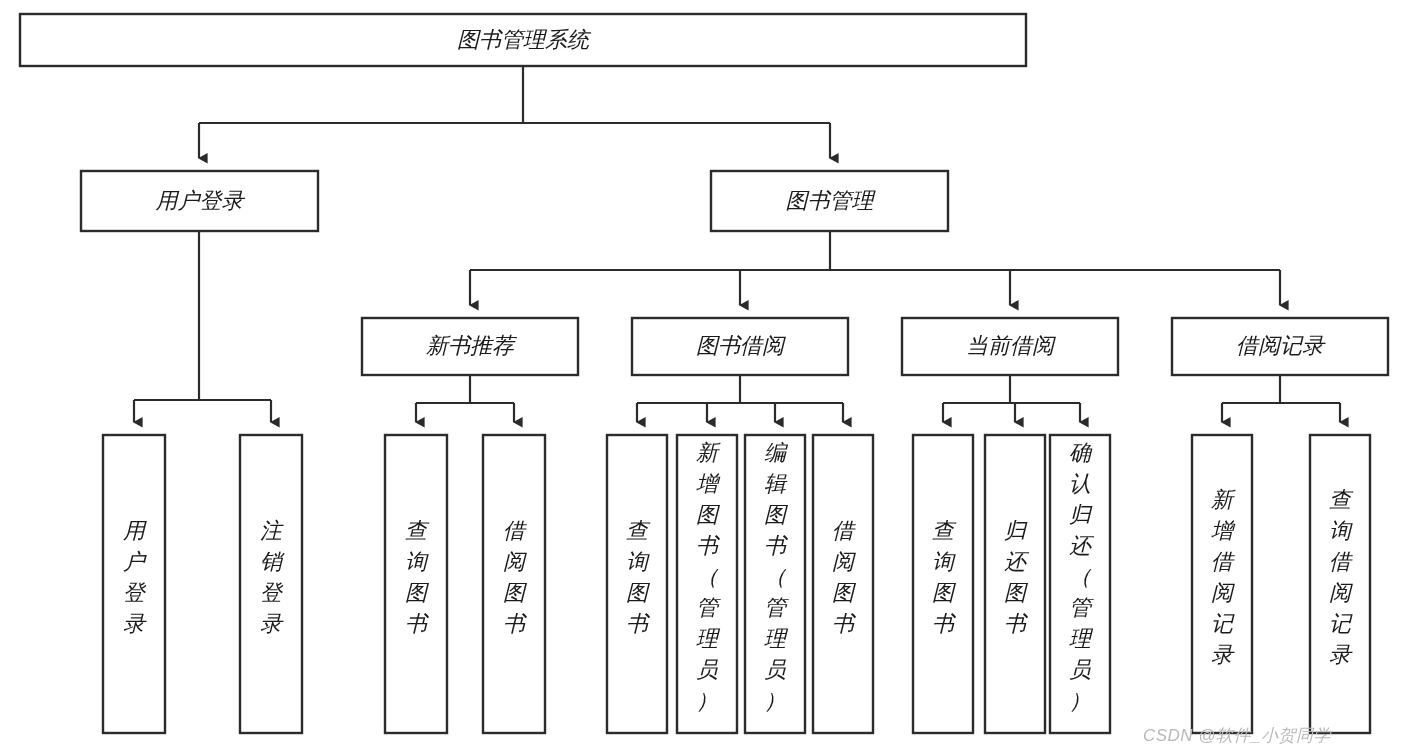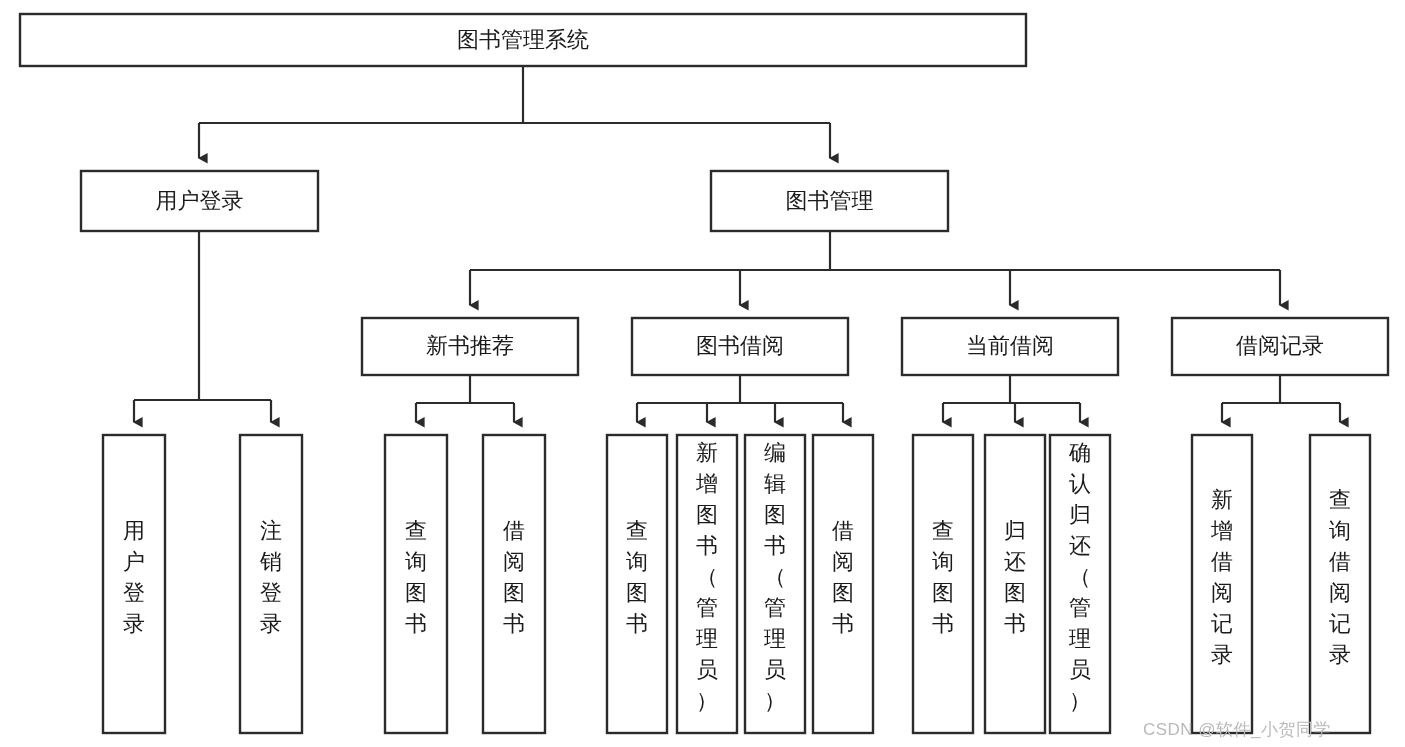--- a/index.html
+++ b/index.html
@@ -11,20 +11,21 @@
     width: 1405px;
     height: 747px;
     font-family: "Liberation Sans", "DejaVu Sans", sans-serif;
     overflow: hidden;
     position: relative;
   }
   #diagram-root {
     position: relative;
     width: 1345px;
     height: 747px;
+    font-style: italic;
   }
   svg.diagram {
     position: absolute;
     top: 0;
     left: 0;
     width: 1405px;
     height: 747px;
   }
   .node-box {
     fill: #ffffff;
@@ -48,21 +49,21 @@
   }
   .node-label-v {
     font-family: "Liberation Sans", "DejaVu Sans", sans-serif;
     font-size: 22px;
     fill: #1a1a1a;
     text-anchor: middle;
   }
   .watermark {
     position: absolute;
     right: 14px;
-    bottom: 6px;
+    bottom: 0;
     font-family: "Liberation Sans", "DejaVu Sans", sans-serif;
     font-size: 17px;
     color: #b9b9b9;
     letter-spacing: 0.5px;
     white-space: nowrap;
     user-select: none;
   }
 </style>
 </head>
 <body>

